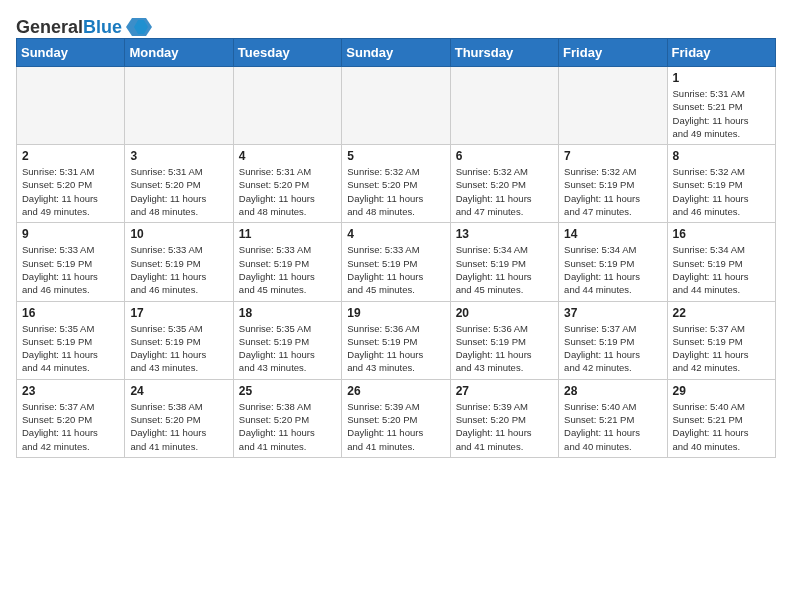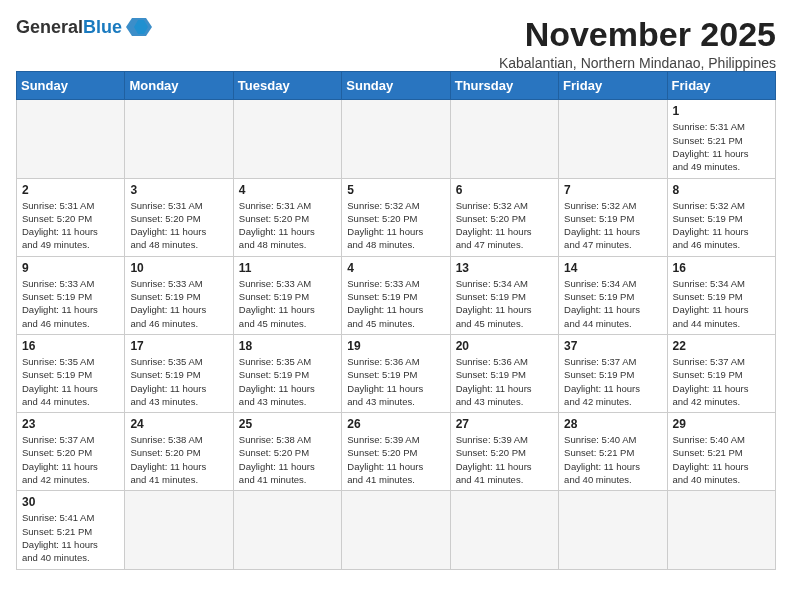--- a/index.html
+++ b/index.html
@@ -94,24 +94,20 @@
 <div class="header-area">
   <div class="logo">
     <div style="display:flex;align-items:center;gap:2px;">
       <span class="logo-text">General<span>Blue</span></span>
       <svg width="28" height="22" viewBox="0 0 28 22">
         <polygon points="8,2 22,2 28,11 22,20 8,20 2,11" fill="#1a7abf" opacity="0.85"></polygon>
         <polygon points="14,4 20,4 24,11 20,18 14,18 10,11" fill="#2090d0"></polygon>
       </svg>
     </div>
   </div>
-  <div class="title-area">
-    <div class="month-title">November 2025</div>
-    <div class="location-title">Kabalantian, Northern Mindanao, Philippines</div>
-  </div>
 </div>
 
 <table class="calendar">
   <thead>
     <tr>
     <th>Sunday</th>
         <th>Monday</th>
         <th>Tuesday</th>
         <th>Sunday</th>
         <th>Thursday</th>
@@ -332,29 +328,14 @@
 and 40 minutes.</div>
         </td>
         <td>
           <span class="day-number">29</span>
           <div class="day-info" style="white-space: pre-line;">Sunrise: 5:40 AM
 Sunset: 5:21 PM
 Daylight: 11 hours
 and 40 minutes.</div>
         </td>
       </tr>
-      <tr class="week-row">
-        <td>
-          <span class="day-number">30</span>
-          <div class="day-info" style="white-space: pre-line;">Sunrise: 5:41 AM
-Sunset: 5:21 PM
-Daylight: 11 hours
-and 40 minutes.</div>
-        </td>
-        <td class="last-row"></td>
-        <td class="last-row"></td>
-        <td class="last-row"></td>
-        <td class="last-row"></td>
-        <td class="last-row"></td>
-        <td class="last-row"></td>
-      </tr>
     </tbody>
 </table>
 
 </body></html>

